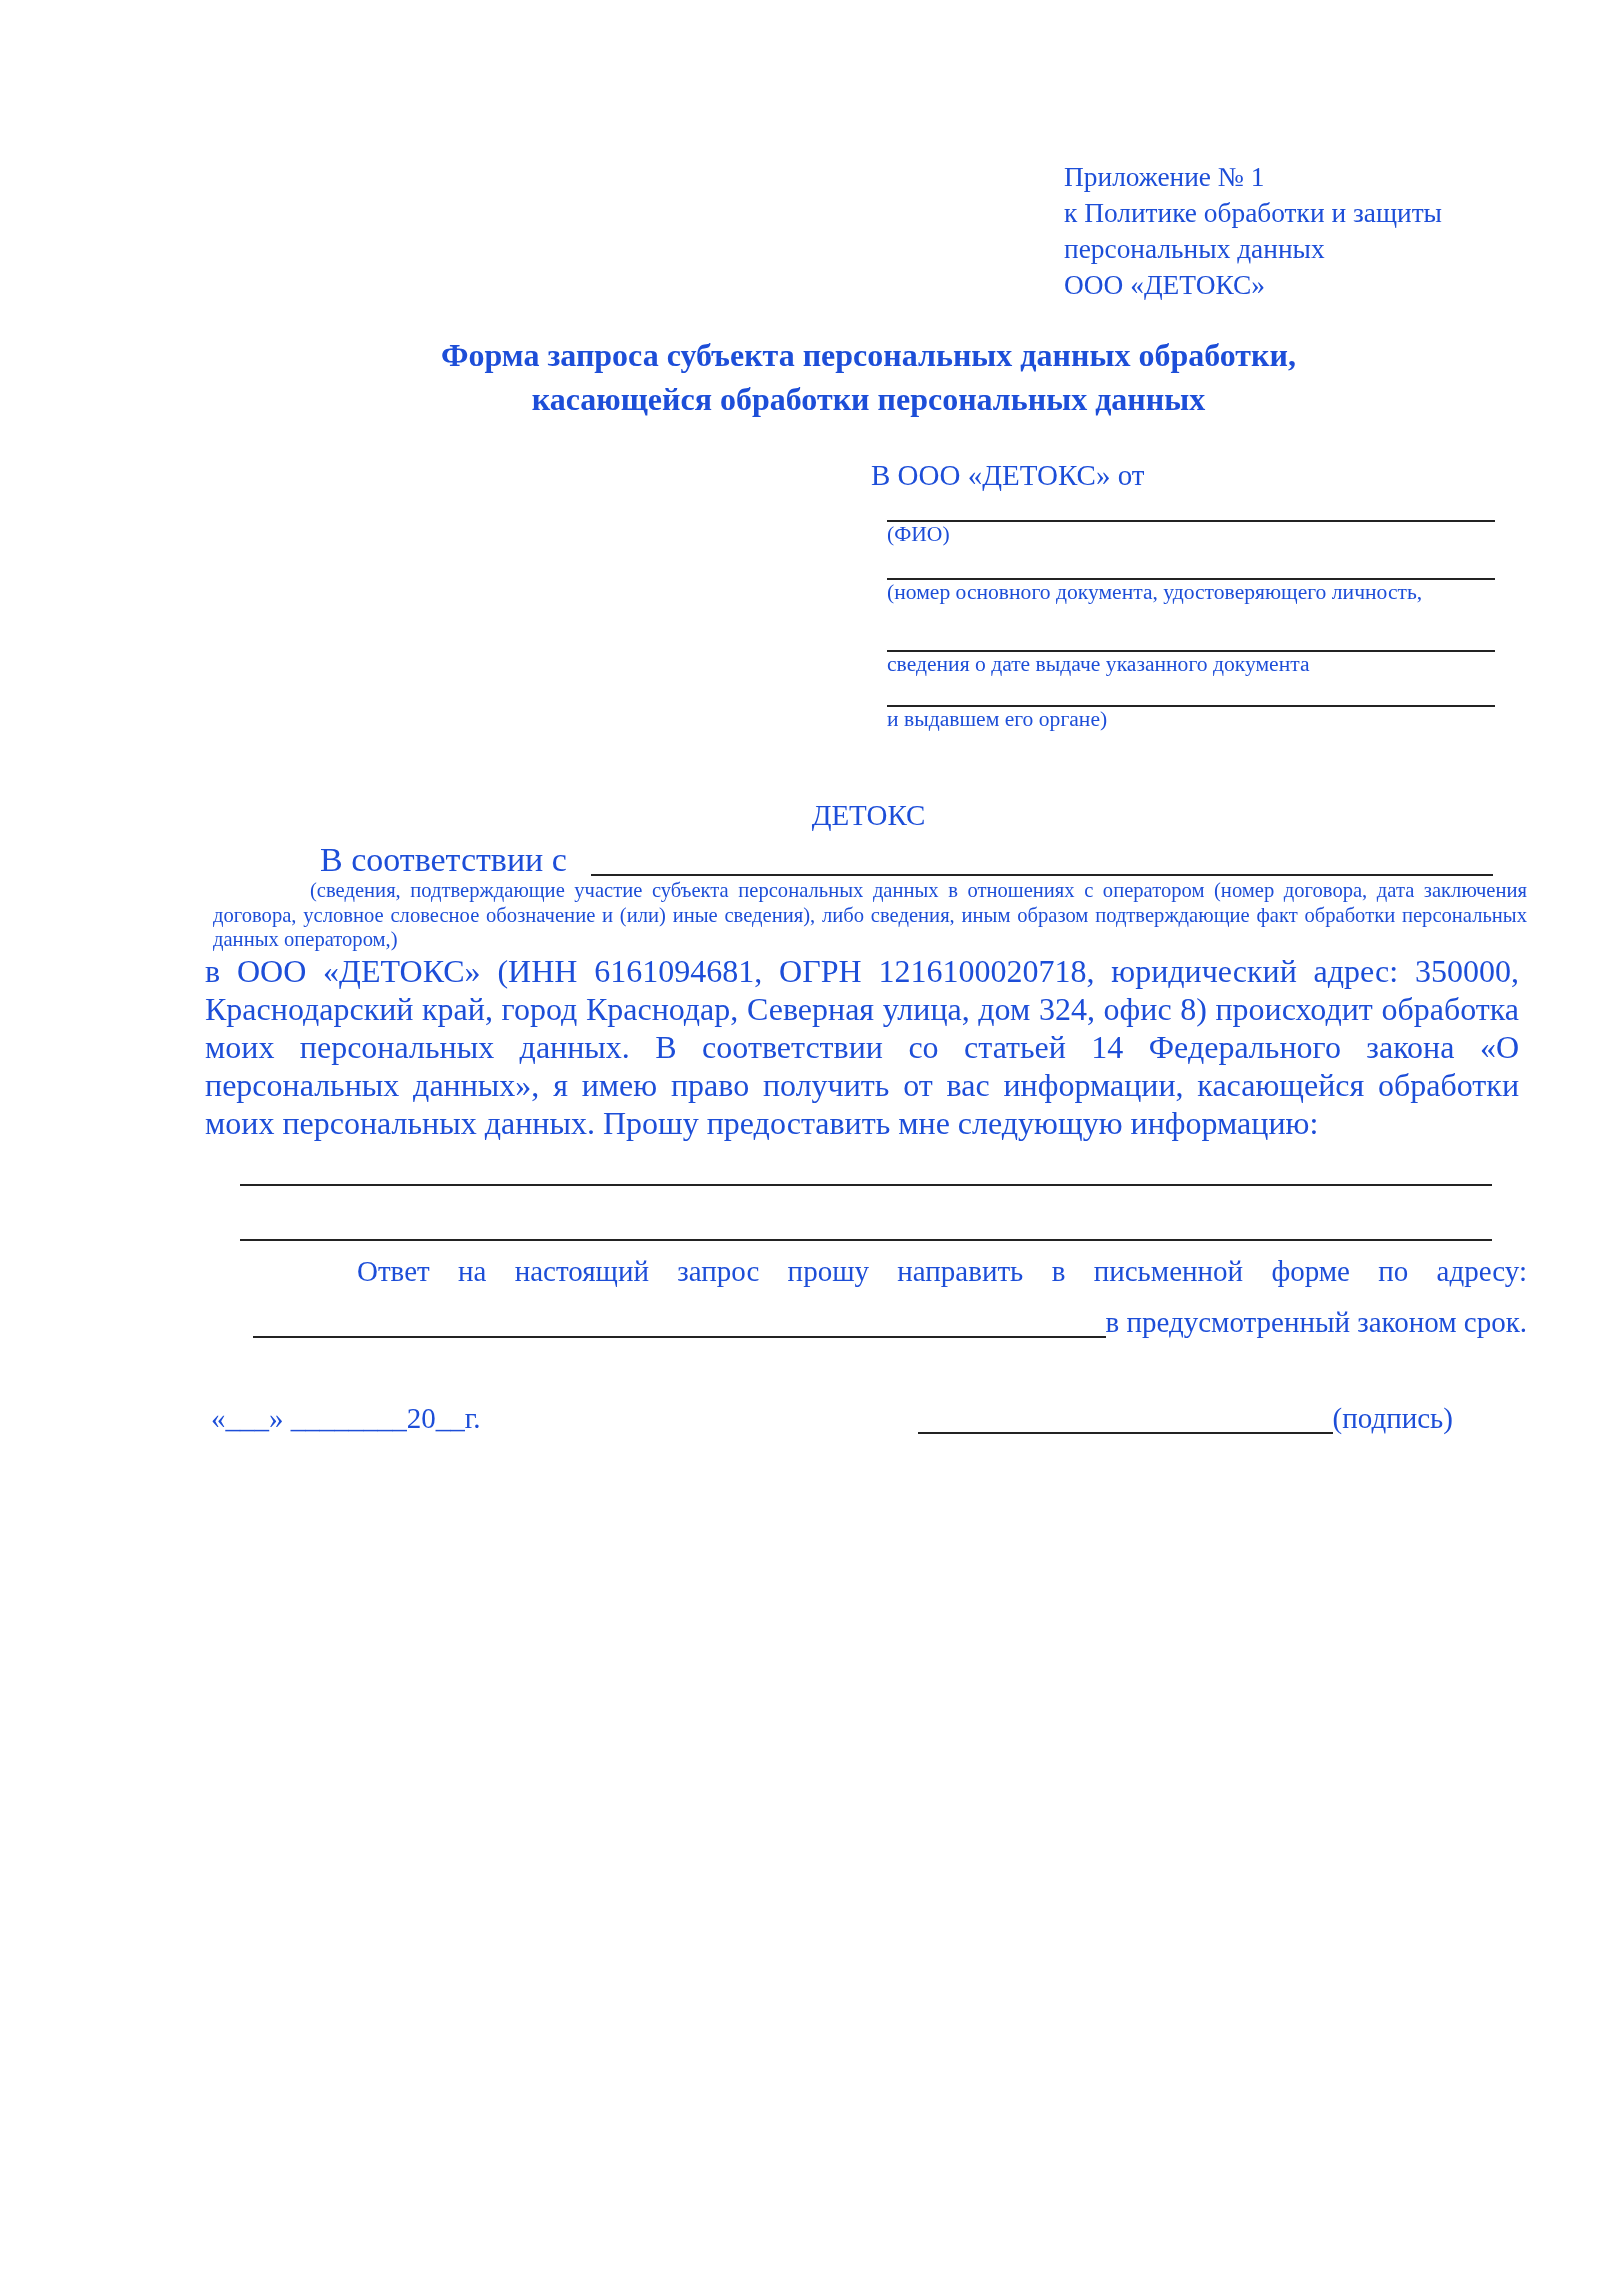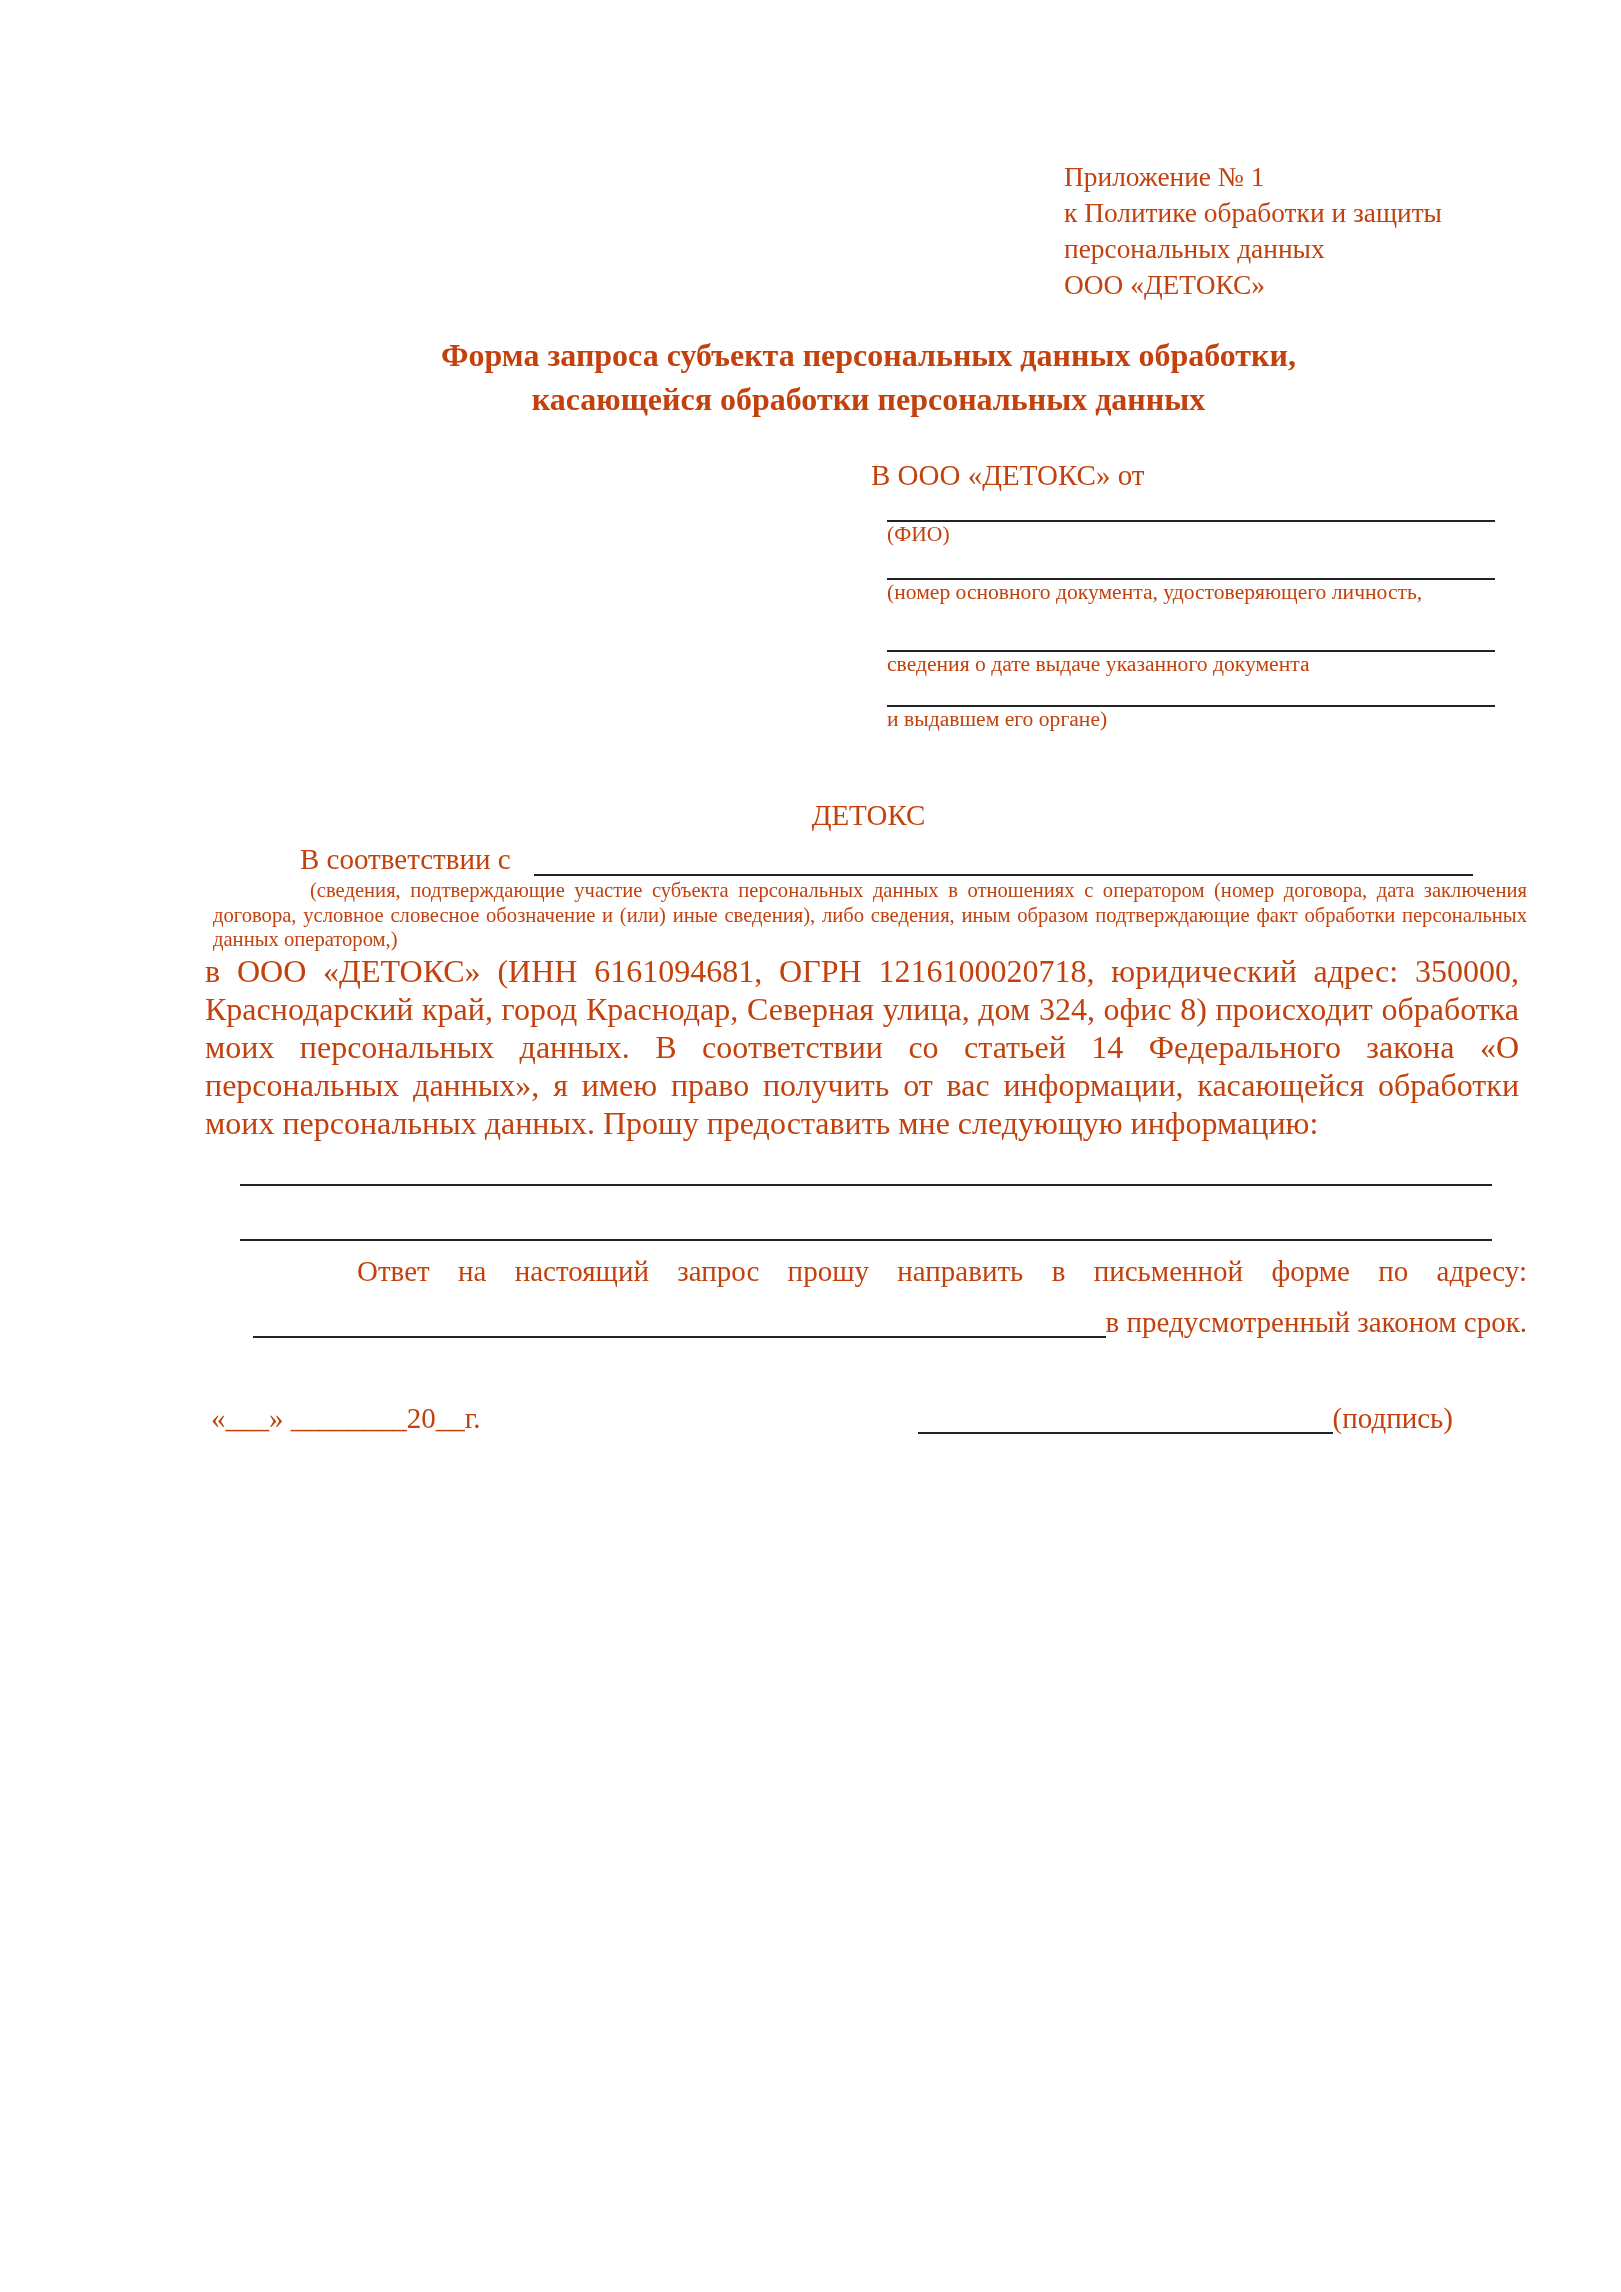--- a/index.html
+++ b/index.html
@@ -3,21 +3,21 @@
 <meta charset="utf-8">
 <style>
   * { margin: 0; padding: 0; box-sizing: border-box; }
   html, body { background: #ffffff; }
   .page {
     position: relative;
     width: 1621px;
     height: 2293px;
     background: #ffffff;
     font-family: "Liberation Serif", "DejaVu Serif", serif;
-    color: #c2410c;
+    color: #1d4ed8;
     overflow: hidden;
   }
   
   .appendix {
     position: absolute;
     left: 1064px; top: 159px;
     font-size: 27.4px; line-height: 36px;
     white-space: nowrap;
   }
   
@@ -52,23 +52,23 @@
   
   .request-heading {
     position: absolute;
     left: 213px; top: 799px; width: 1311px;
     text-align: center;
     font-size: 29px;
   }
   
   .acc-row {
     position: absolute;
-    left: 204px; top: 841px; width: 1269px;
+    left: 224px; top: 841px; width: 1269px;
     display: flex;
-    font-size: 29px; line-height: 37px; gap: 14px;
+    font-size: 34px; line-height: 37px; gap: 14px;
   }
   .acc-label { padding-left: 96px; white-space: nowrap; }
   .acc-uline { flex: 1; margin-left: 9.8px; border-bottom: 2.9px solid #232323; margin-bottom: 2px; }
   
   .note {
     position: absolute;
     left: 213px; top: 878px; width: 1314px;
     font-size: 20.6px; line-height: 24.5px;
     text-align: justify;
     text-indent: 97px;

